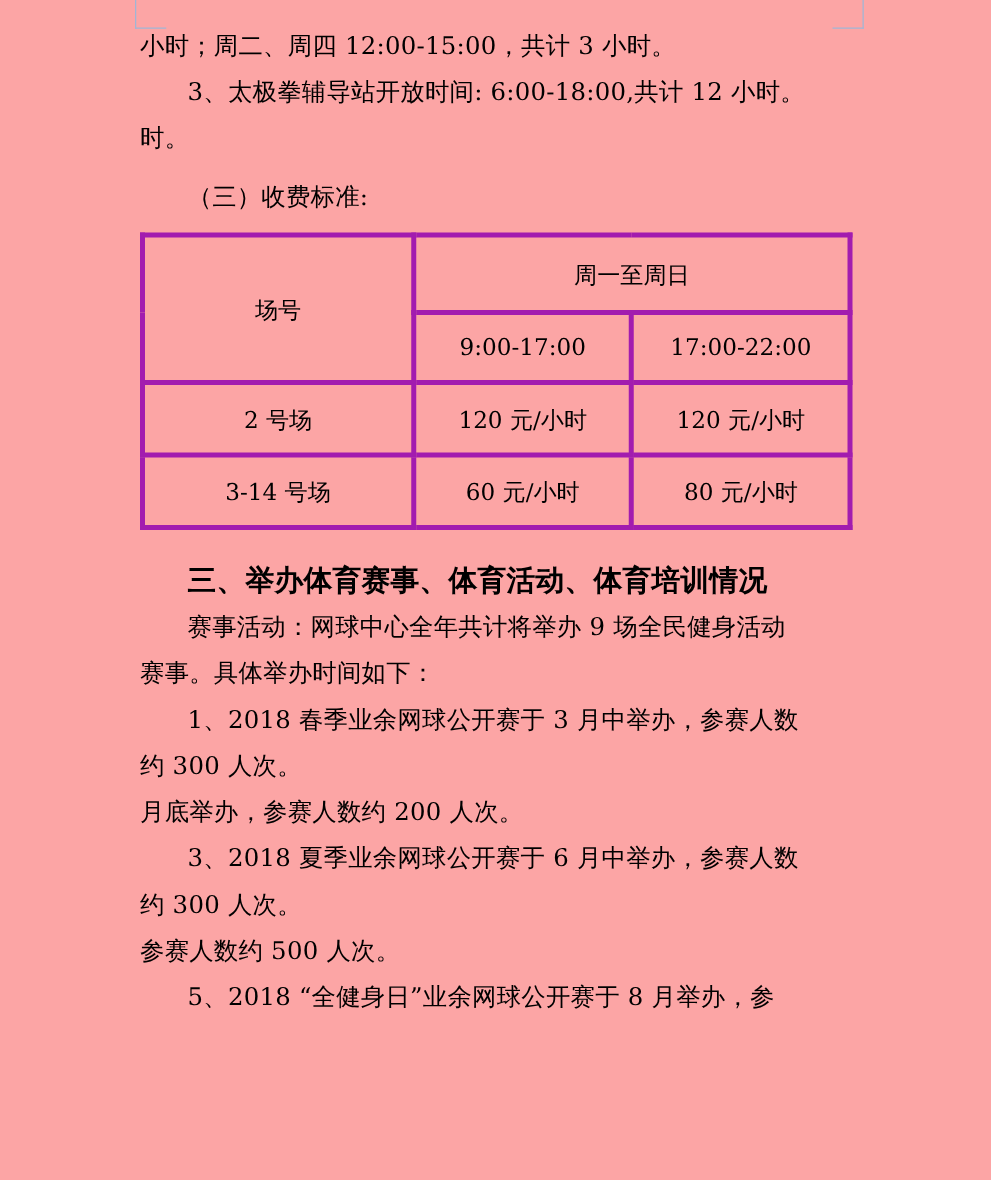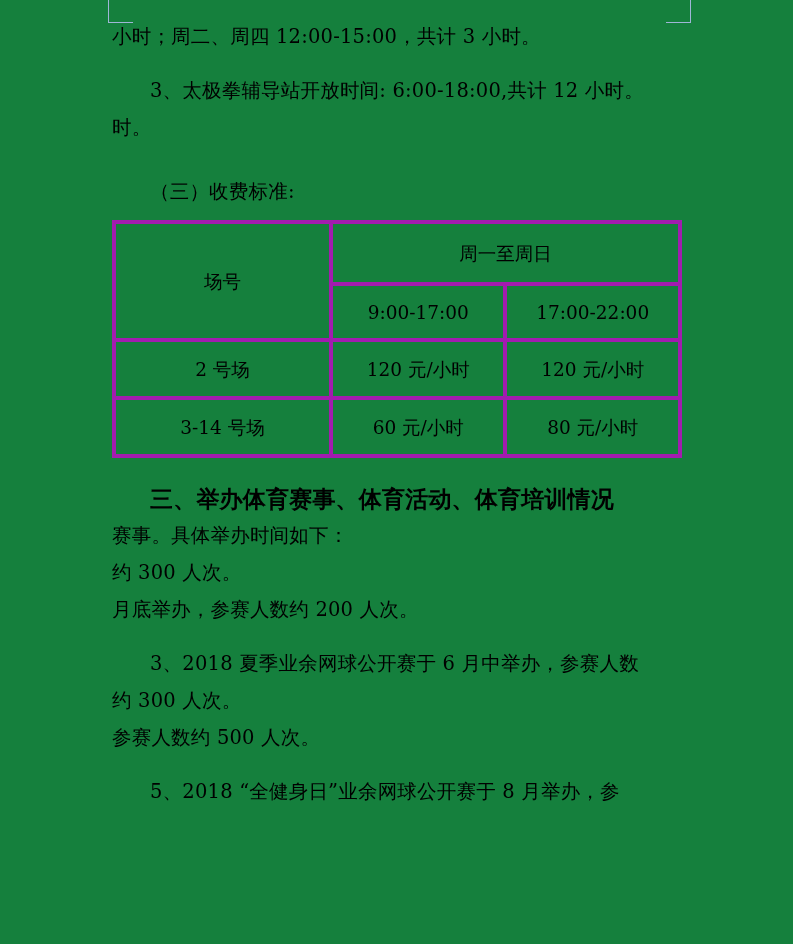--- a/index.html
+++ b/index.html
@@ -13,21 +13,21 @@
     position: relative;
     overflow: hidden;
     font-family: "DejaVu Serif", "Liberation Serif", serif;
     color: #000000;
   }
   .page {
     position: absolute;
     left: 0; top: 0;
     width: 793px;
     height: 944px;
-    background: #15803d;
+    background: #fca5a5;
   }
   
   .crop {
     position: absolute;
     border-color: #9fb6d6;
     border-style: solid;
     border-width: 0;
   }
   .crop.tl {
     left: 108px; top: 0px; width: 24px; height: 22px;
@@ -45,21 +45,20 @@
   }
   p.body-line {
     margin: 0;
     font-size: 19.5px;
     line-height: 37px;
     letter-spacing: 0.2px;
     white-space: pre;
   }
   p.indent {
     text-indent: 38px;
-    margin-top: 17px;
   }
   p.heading {
     margin: 0;
     font-size: 23px;
     line-height: 37px;
     font-weight: bold;
     text-indent: 38px;
     letter-spacing: 0.2px;
     white-space: pre;
   }
@@ -128,21 +127,23 @@
           <td class="c2">60 元/小时</td>
           <td class="c3">80 元/小时</td>
         </tr>
       </tbody>
     </table>
 
     <div class="spacer-md"></div>
 
     <p class="heading">三、举办体育赛事、体育活动、体育培训情况</p>
 
+    <p class="body-line indent">赛事活动：网球中心全年共计将举办 9 场全民健身活动</p>
     <p class="body-line">赛事。具体举办时间如下：</p>
+    <p class="body-line indent">1、2018 春季业余网球公开赛于 3 月中举办，参赛人数</p>
     <p class="body-line">约 300 人次。</p>
     <p class="body-line">月底举办，参赛人数约 200 人次。</p>
     <p class="body-line indent">3、2018 夏季业余网球公开赛于 6 月中举办，参赛人数</p>
     <p class="body-line">约 300 人次。</p>
     <p class="body-line">参赛人数约 500 人次。</p>
     <p class="body-line indent">5、2018 “全健身日”业余网球公开赛于 8 月举办，参</p>
 
   </div>
 </div>
 

